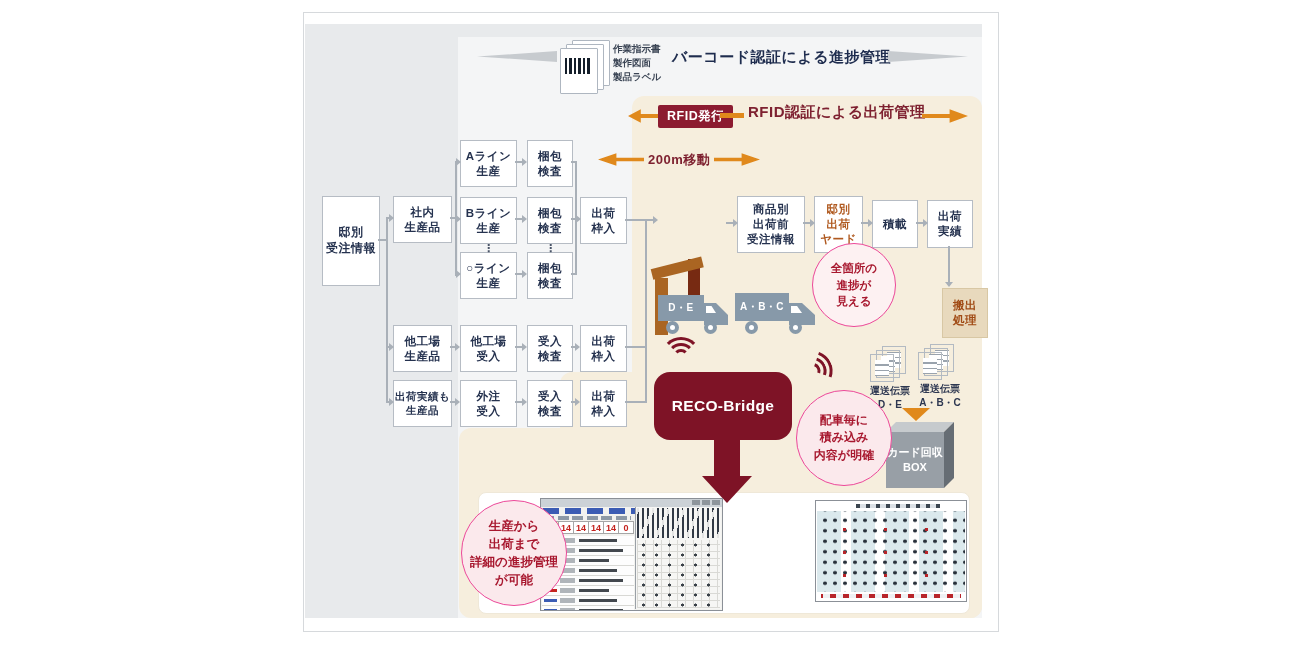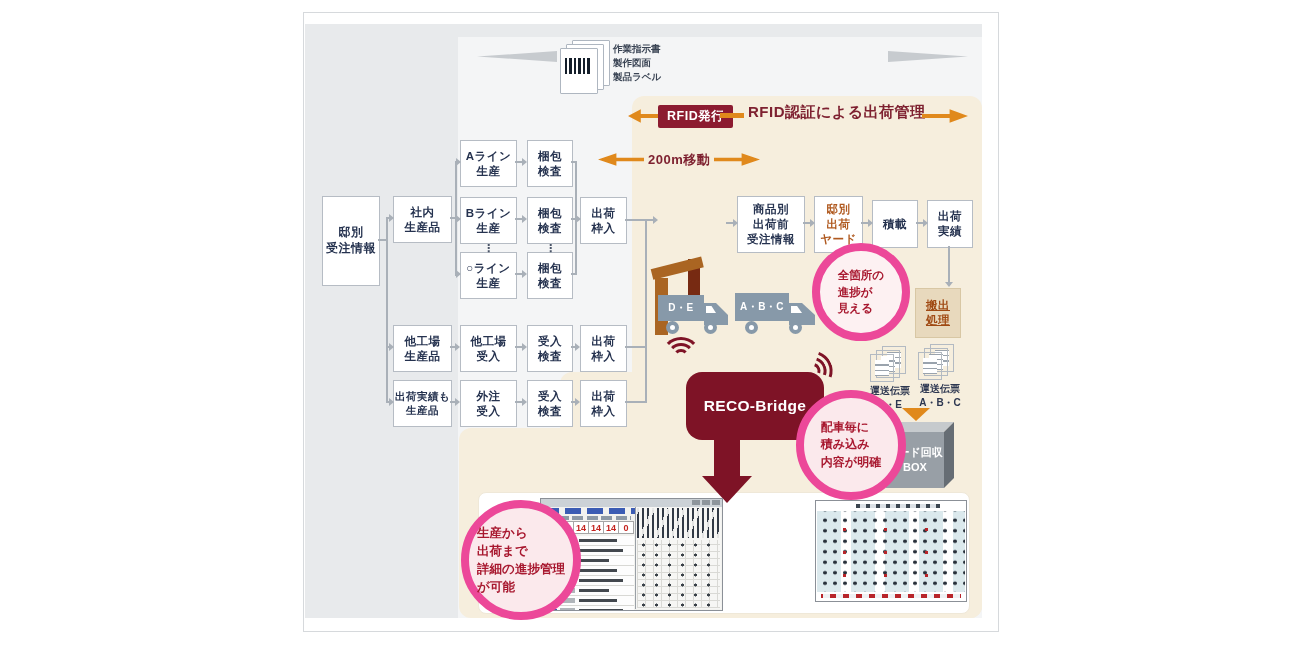--- a/index.html
+++ b/index.html
@@ -34,26 +34,26 @@
   .slip-page{position:absolute;width:24px;height:28px;background:#fff;border:1px solid #b3bac2;
      background-image:repeating-linear-gradient(#fff 0 4px,#9aa3ad 4px 5.5px);
      background-clip:content-box;padding:5px 4px;box-sizing:border-box;}
   .barcode{position:absolute;background:repeating-linear-gradient(90deg,#141e2a 0 2px,#fff 2px 4px,#141e2a 4px 7px,#fff 7px 9px);}
   
   .badge{position:absolute;background:#8c1b30;color:#fff;font-weight:bold;font-size:12.5px;
          padding:3px 9px;border-radius:2px;letter-spacing:.5px;}
   .h-title{position:absolute;font-weight:bold;color:#1e2c4e;font-size:15px;letter-spacing:.5px;}
   .r-title{position:absolute;font-weight:bold;color:#7e2130;font-size:15px;letter-spacing:.5px;}
   
-  .circ{position:absolute;border-radius:50%;background:#fbe9ec;border:8px solid #ec4899;color:#a8182f;
-        font-weight:bold;display:flex;align-items:center;justify-content:center;text-align:left;
+  .circ{position:absolute;border-radius:50%;background:#fbe9ec;border:1px solid #ec4899;color:#a8182f;
+        font-weight:bold;display:flex;align-items:center;justify-content:center;text-align:center;
         white-space:pre-line;line-height:1.45;z-index:30;}
   
   .reco{position:absolute;background:#7e1326;border-radius:16px;color:#fff;font-weight:bold;font-size:15.5px;
-        display:flex;align-items:center;justify-content:center;letter-spacing:.3px;z-index:5;margin-left:32px;}
+        display:flex;align-items:center;justify-content:center;letter-spacing:.3px;z-index:5;}
   .wifi{position:absolute;width:38px;height:28px;}
   .wifi span{position:absolute;border:3px solid #7e1326;border-radius:50%;
         border-bottom-color:transparent;border-left-color:transparent;border-right-color:transparent;}
   
   .truck{position:absolute;z-index:4;}
   .tbody{position:absolute;background:#8799a9;display:flex;align-items:center;justify-content:center;
          color:#fff;font-weight:bold;font-size:10px;letter-spacing:.5px;}
   .tcab{position:absolute;background:#8799a9;clip-path:polygon(0 0,50% 0,100% 55%,100% 100%,0 100%);}
   .twin{position:absolute;background:#fff;clip-path:polygon(0 0,55% 0,100% 100%,0 100%);}
   .twheel{position:absolute;width:13px;height:13px;border-radius:50%;background:#fff;border:4px solid #8799a9;box-sizing:border-box;}
@@ -124,20 +124,21 @@
   <div class="abs wpanel" style="left:478px;top:492px;width:490px;height:120px;z-index:10;"></div>
 
   <div class="abs gwedgeL" style="left:477px;top:50px;width:80px;height:13px;"></div>
   <div class="page" style="left:572px;top:40px;width:36px;height:44px;"></div>
   <div class="page" style="left:566px;top:44px;width:36px;height:44px;"></div>
   <div class="page" style="left:560px;top:48px;width:36px;height:44px;"></div>
   <div class="barcode" style="left:565px;top:58px;width:26px;height:16px;"></div>
   <div class="doc-labels" style="left:613px;top:42px;">作業指示書
 製作図面
 製品ラベル</div>
+  <div class="h-title" style="left:672px;top:48px;">バーコード認証による進捗管理</div>
   <div class="abs gwedgeR" style="left:888px;top:50px;width:80px;height:13px;"></div>
 
   <div class="abs oarrL" style="left:628px;top:108px;width:32px;height:16px;"></div>
   <div class="badge" style="left:658px;top:105px;">RFID発行</div>
   <div class="shaft" style="left:720px;top:113px;width:24px;height:5px;"></div>
   <div class="r-title" style="left:748px;top:103px;">RFID認証による出荷管理</div>
   <div class="abs oarrR" style="left:922px;top:108px;width:46px;height:16px;"></div>
 
   <div class="abs oarrL" style="left:598px;top:152px;width:46px;height:15px;"></div>
   <div class="move-label" style="left:648px;top:151px;">200m移動</div>
@@ -182,21 +183,21 @@
 
   <div class="bx" style="left:737px;top:196px;width:66px;height:55px;">商品別
 出荷前
 受注情報</div>
   <div class="bx otx" style="left:814px;top:196px;width:47px;height:55px;">邸別
 出荷
 ヤード</div>
   <div class="bx" style="left:872px;top:200px;width:44px;height:46px;">積載</div>
   <div class="bx" style="left:927px;top:200px;width:44px;height:46px;">出荷
 実績</div>
-  <div class="bx tan" style="left:915px;top:288px;width:44px;height:48px;text-decoration:underline;">搬出
+  <div class="bx tan" style="left:942px;top:288px;width:44px;height:48px;">搬出
 処理</div>
 
   <div class="ln" style="left:378px;top:239px;width:8px;height:2px;"></div>
   <div class="ln" style="left:386px;top:217px;width:2px;height:186px;"></div>
   <div class="ln" style="left:386px;top:217px;width:3px;height:2px;"></div>
     <div class="ah ahr" style="left:389px;top:214px;"></div>
   <div class="ln" style="left:386px;top:346px;width:3px;height:2px;"></div>
     <div class="ah ahr" style="left:389px;top:343px;"></div>
   <div class="ln" style="left:386px;top:401px;width:3px;height:2px;"></div>
     <div class="ah ahr" style="left:389px;top:398px;"></div>

